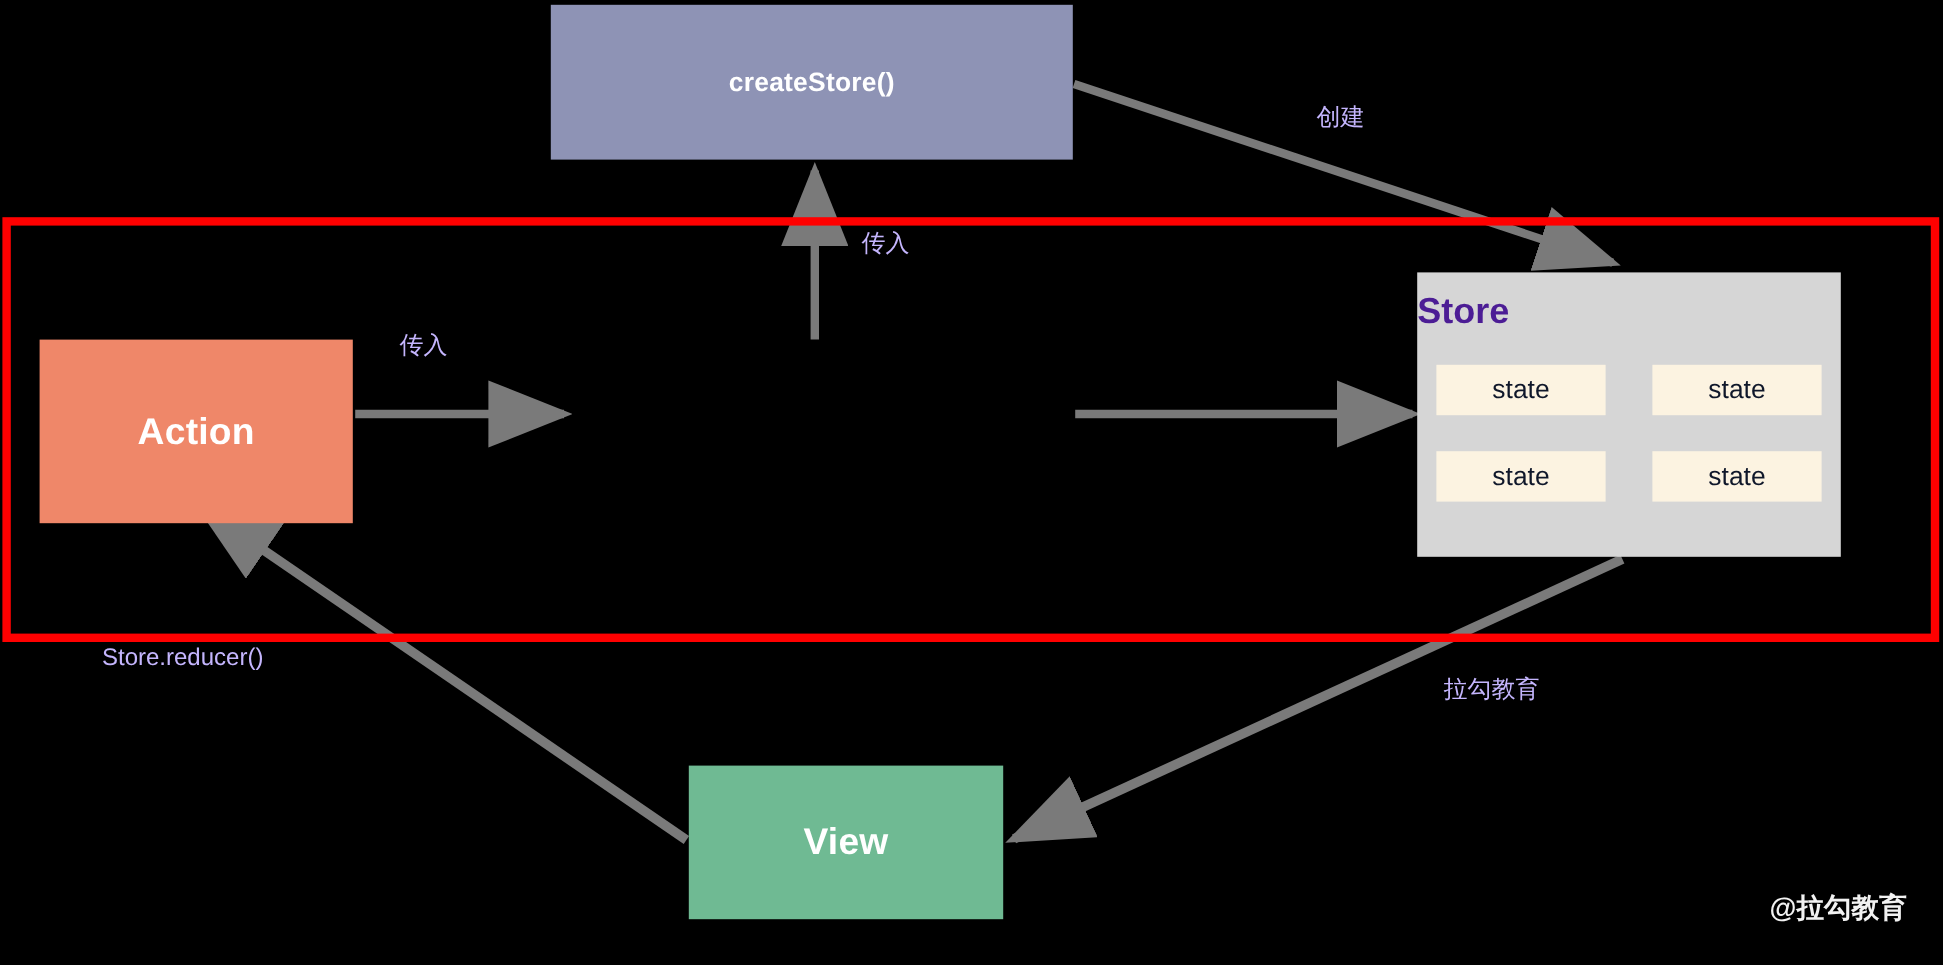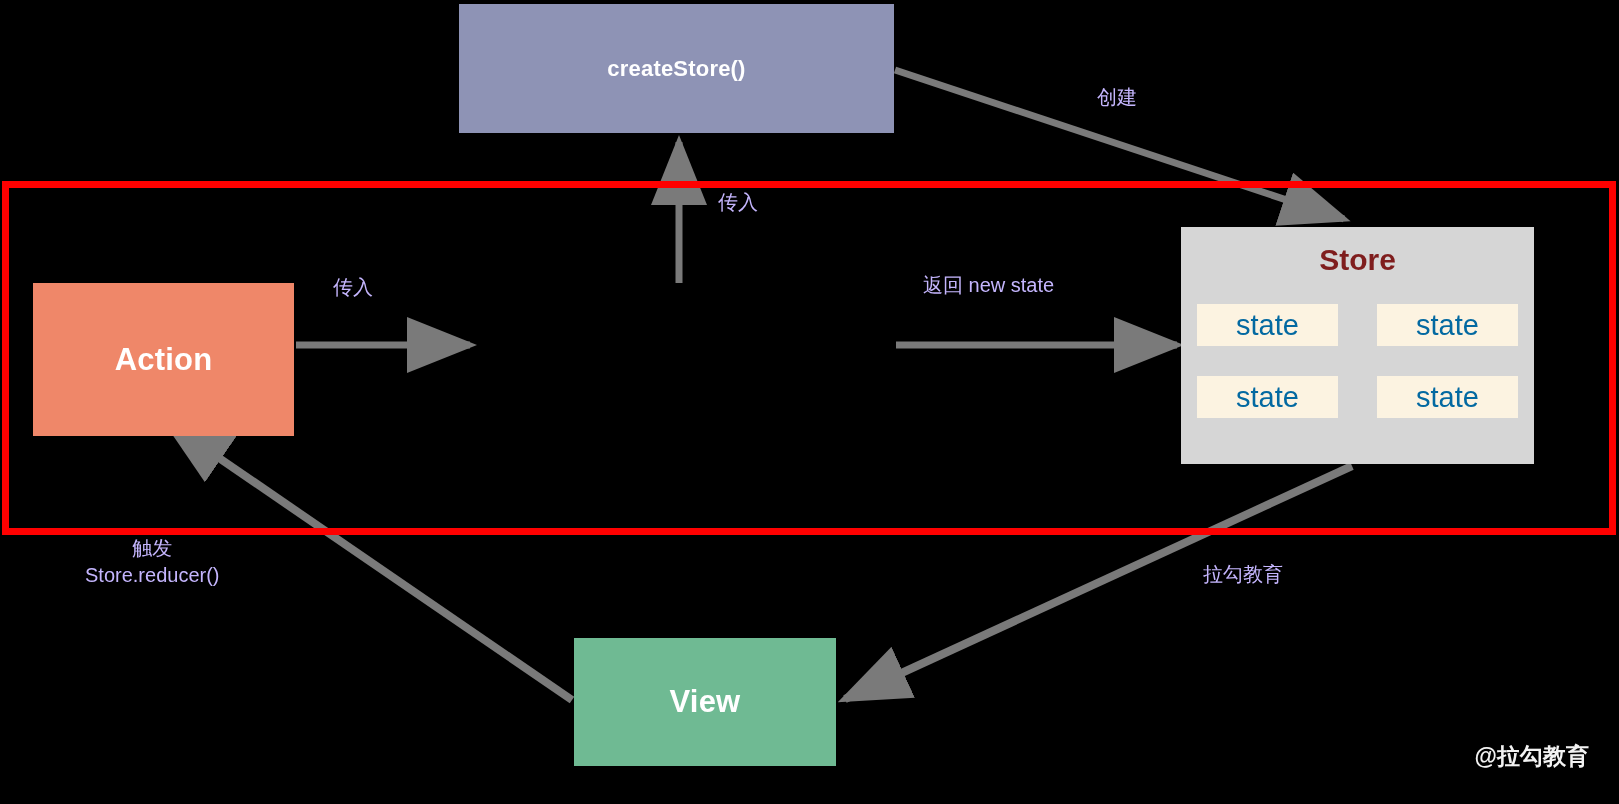--- a/index.html
+++ b/index.html
@@ -56,35 +56,35 @@
   
   #node-store {
     position: absolute;
     left: 1181px; top: 227px;
     width: 353px; height: 237px;
     background: #d6d6d6;
   }
   #store-title {
     position: absolute;
     top: 16px; left: 0; right: 0;
-    text-align: center;
+    text-align: left;
     font-size: 30px;
     font-weight: bold;
-    color: #7f1d1d;
+    color: #4c1d95;
   }
   .state-cell {
     position: absolute;
     width: 141px;
     height: 42px;
     background: #fcf3e1;
     display: flex;
     align-items: center;
     justify-content: center;
-    font-size: 29px;
-    color: #0369a1;
+    font-size: 22px;
+    color: #0f172a;
   }
   #state-0 { left: 16px;  top: 77px;  }
   #state-1 { left: 196px; top: 77px;  }
   #state-2 { left: 16px;  top: 149px; }
   #state-3 { left: 196px; top: 149px; }
 
   
   #highlight-frame {
     position: absolute;
     left: 2px; top: 181px;
@@ -175,24 +175,22 @@
   </div>
 
   <div id="highlight-frame"></div>
 
   <div class="edge-label" id="label-create">创建</div>
 
   <div class="edge-label" id="label-pass-in-vertical">传入</div>
 
   <div class="edge-label" id="label-pass-in-horizontal">传入</div>
 
-  <div class="edge-label" id="label-return-new-state">返回 new state</div>
 
   <div class="edge-label" id="label-drive-update">拉勾教育</div>
 
   <div class="edge-label" id="label-dispatch">
-    <div>触发</div>
     <div>Store.reducer()</div>
   </div>
 
   <div id="watermark">@拉勾教育</div>
 
 </div>
 
 </body></html>

